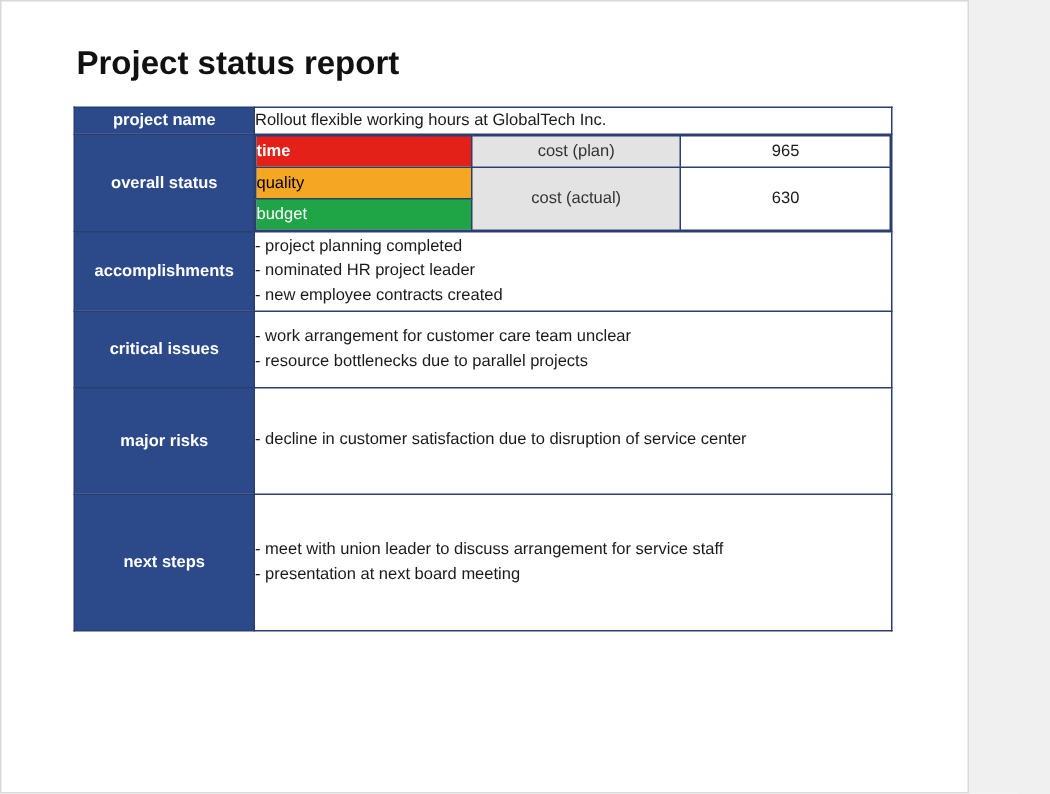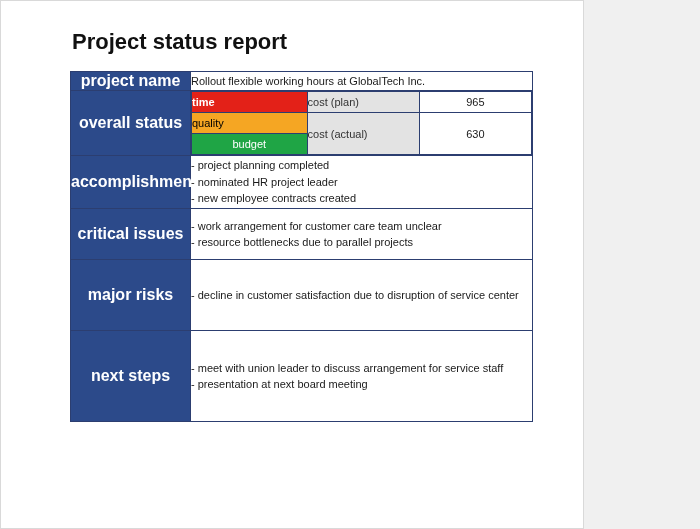--- a/index.html
+++ b/index.html
@@ -1,42 +1,42 @@
 <!DOCTYPE html>
 <html><head>
 <meta charset="utf-8">
 <style>
   html,body{margin:0;padding:0;background:#f0f0f0;font-family:Arial,Helvetica,sans-serif;}
   .page{
-    width:584px;height:529px;box-sizing:border-box;background:#fff;
-    border:1px solid #d9d9d9;position:relative;padding:28px 50px 30px 69px;
+    width:646px;height:529px;box-sizing:border-box;background:#fff;
+    border:1px solid #d9d9d9;position:relative;padding:28px 50px 30px 48px;
   }
   .title{
     font-size:22px;font-weight:700;color:#111;margin:0 0 16px 2px;
   }
   table.report{
     width:100%;border-collapse:collapse;font-size:11px;color:#1a1a1a;
     table-layout:fixed;
   }
   table.report td{
     border:1px solid #2c3e70;vertical-align:middle;padding:0;
   }
   td.label{
     background:#2c4a8a;color:#fff;font-weight:700;text-align:center;
-    font-size:16px;padding:6px 4px;
+    font-size:11px;padding:6px 4px;
   }
   td.value{
     background:#fff;padding:6px 10px;font-size:11px;line-height:1.5;
   }
   .status-wrap{border-collapse:collapse;width:100%;}
   .status-wrap td{border:1px solid #2c3e70;padding:0;height:20px;font-size:11px;}
   .st-time{background:#e32118;color:#fff;font-weight:700;text-align:left;}
   .st-quality{background:#f5a623;color:#000;text-align:left;}
-  .st-budget{background:#1fa545;color:#fff;text-align:center;}
-  .st-costlbl{background:#e3e3e3;color:#333;font-size:9.5px;}
+  .st-budget{background:#1fa545;color:#fff;text-align:left;}
+  .st-costlbl{background:#e3e3e3;color:#333;text-align:center;font-size:9.5px;}
   .st-costval{background:#fff;text-align:center;font-size:12px;}
   .bullets{padding:6px 10px;}
 </style>
 </head>
 <body>
 
 <div class="page">
   <h1 class="title">Project status report</h1>
 
   <table class="report">

